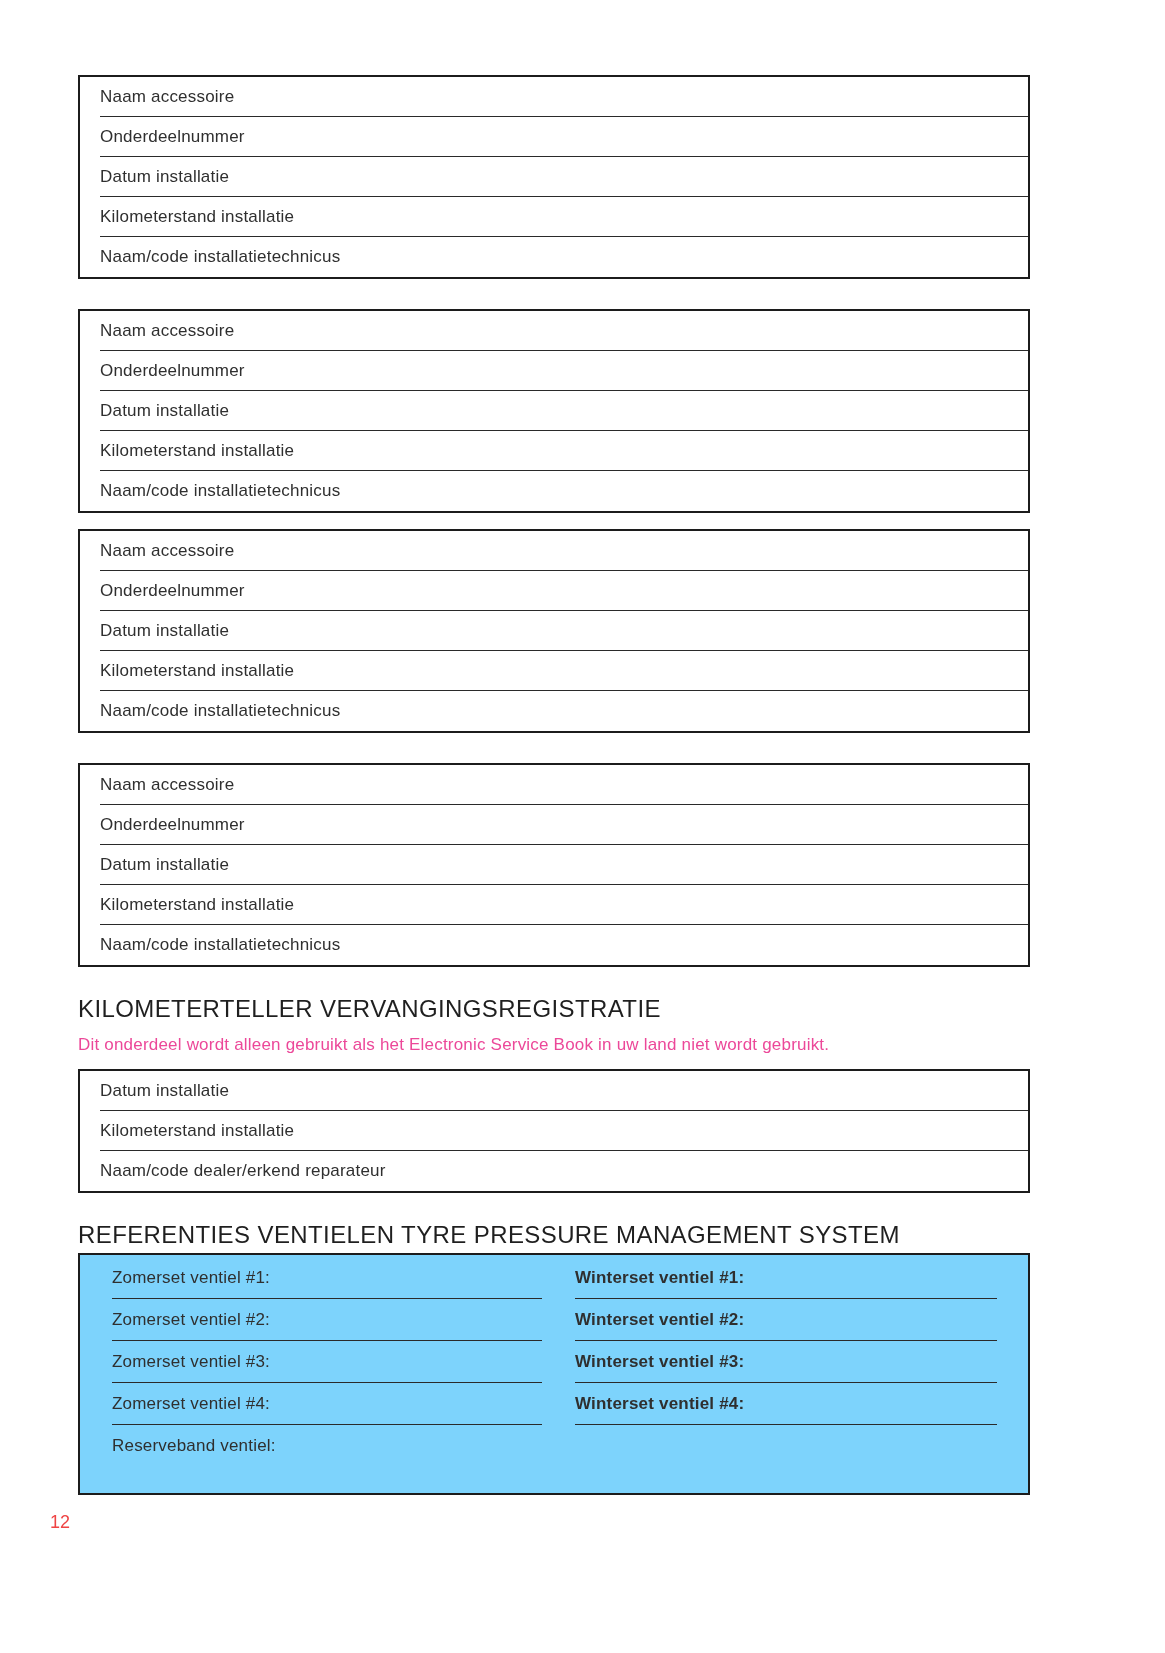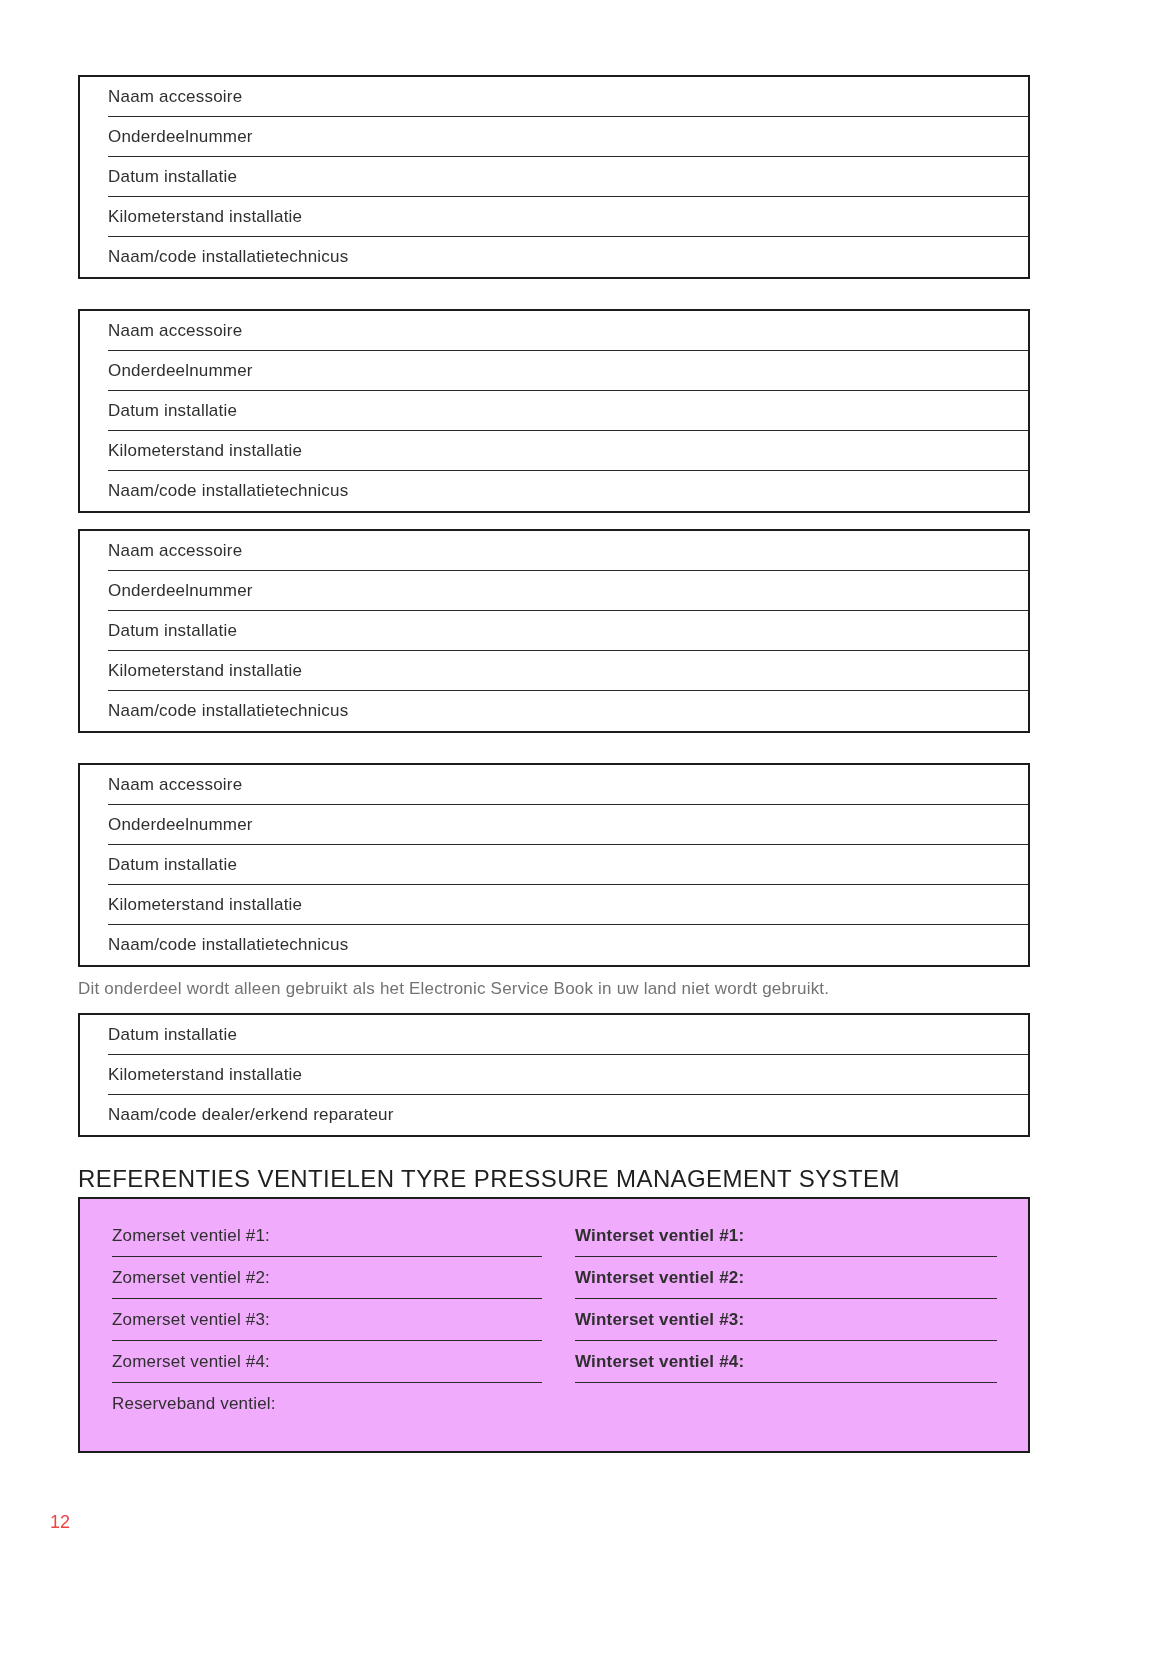--- a/index.html
+++ b/index.html
@@ -20,21 +20,21 @@
   }
   
   .field-box {
     border: 2px solid #1c1c1c;
     background: #ffffff;
   }
   .field-box + .field-box { margin-top: 30px; }
   .field-box.tight { margin-top: 16px; }
   .field-row {
     height: 40px;
-    margin-left: 28px;
+    margin-left: 20px;
     border-bottom: 1px solid #2a2a2a;
     display: flex;
     align-items: center;
   }
   .field-box .field-row:last-child { border-bottom: none; }
   .field-label {
     font-size: 17px;
     letter-spacing: 0.2px;
     color: #2f2f2f;
     white-space: nowrap;
@@ -46,29 +46,29 @@
     font-weight: 400;
     letter-spacing: 0.4px;
     color: #1f1f1f;
     white-space: nowrap;
   }
   .section-note {
     margin-top: 12px;
     margin-bottom: 14px;
     font-size: 17px;
     letter-spacing: 0.2px;
-    color: #737373;
+    color: #ec4899;
   }
   .heading-gap { margin-bottom: 4px; }
   
   .tpms-box {
     border: 2px solid #1c1c1c;
-    padding: 16px 0 26px 32px;
+    padding: 2px 0 26px 32px;
     display: flex;
-    background: #f0abfc;
+    background: #7dd3fc;
   }
   .tpms-col.left  { width: 430px; margin-right: 33px; }
   .tpms-col.right { width: 422px; font-weight: bold; }
   .tpms-row {
     height: 42px;
     display: flex;
     align-items: center;
     border-bottom: 1px solid #2a2a2a;
   }
   .tpms-row.no-line { border-bottom: none; }
@@ -150,20 +150,21 @@
       <span class="field-label">Datum installatie</span>
     </div>
     <div class="field-row">
       <span class="field-label">Kilometerstand installatie</span>
     </div>
     <div class="field-row">
       <span class="field-label">Naam/code installatietechnicus</span>
     </div>
   </div>
 
+  <h1 class="section-title">KILOMETERTELLER VERVANGINGSREGISTRATIE</h1>
   <p class="section-note">Dit onderdeel wordt alleen gebruikt als het Electronic Service Book in uw land niet wordt gebruikt.</p>
 
   <div class="field-box" style="margin-top:0">
     <div class="field-row">
       <span class="field-label">Datum installatie</span>
     </div>
     <div class="field-row">
       <span class="field-label">Kilometerstand installatie</span>
     </div>
     <div class="field-row">

